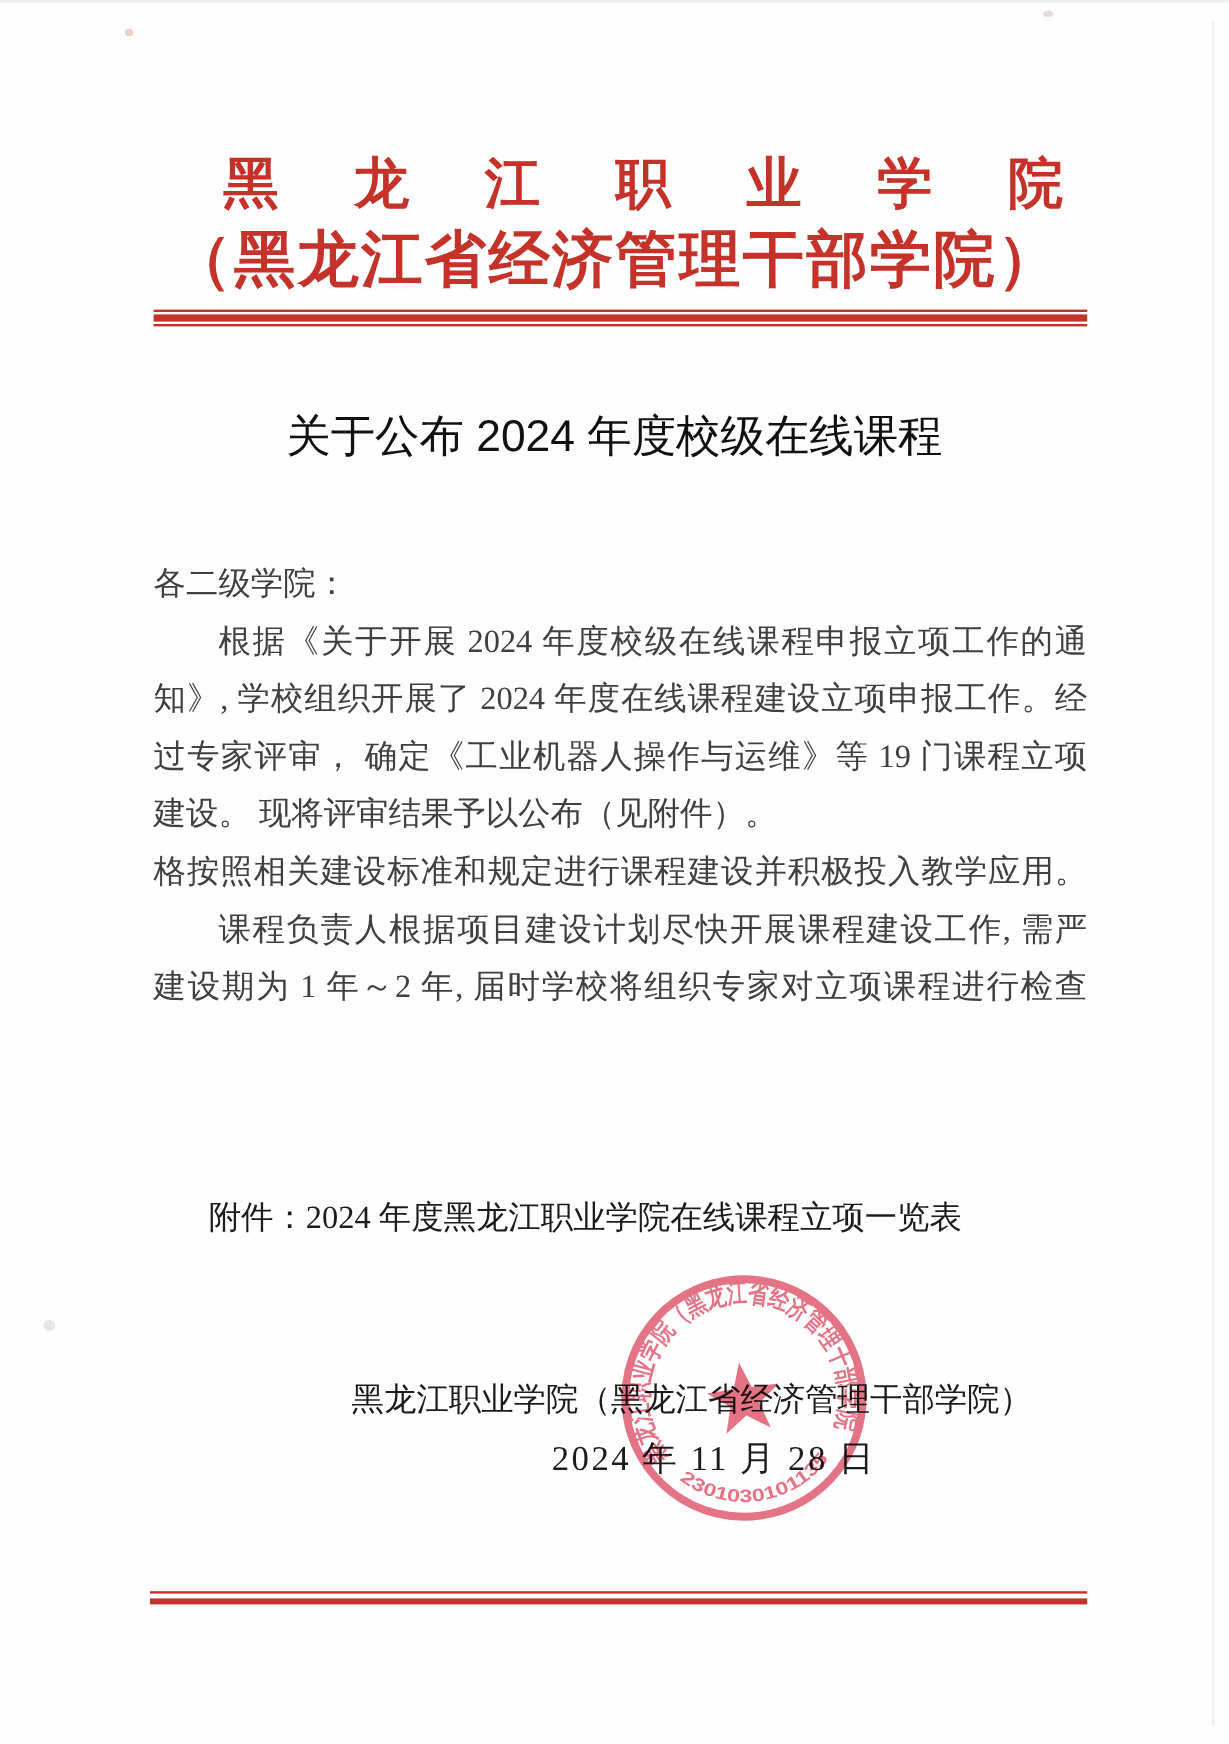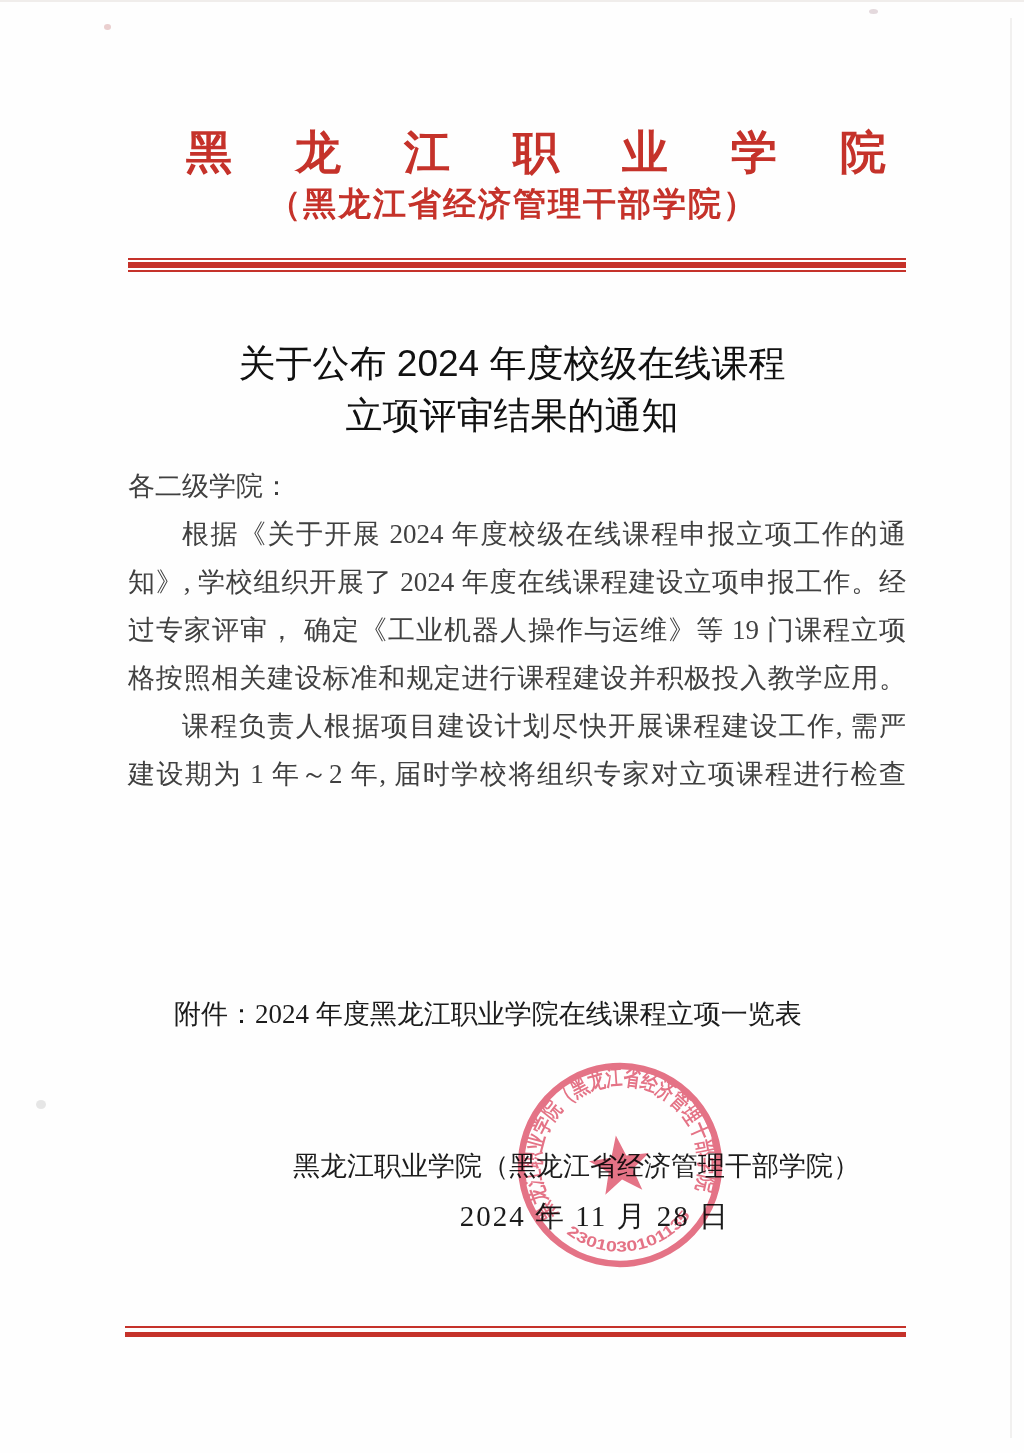--- a/index.html
+++ b/index.html
@@ -23,21 +23,21 @@
   .speck-c { left:36px; top:1100px; width:10px; height:9px; background:#c9c9c9; opacity:.45; }
 
   .letterhead-1 {
     position:absolute; left:123px; top:122px; width:778px;
     font-size:46px; font-weight:bold; color:#c5322a;
     text-align:center; letter-spacing:63px; text-indent:63px;
     white-space:nowrap;
   }
   .letterhead-2 {
     position:absolute; left:123px; top:182px; width:778px;
-    font-size:33px; font-weight:bold; color:#c5322a;
+    font-size:51px; font-weight:bold; color:#c5322a;
     text-align:center; letter-spacing:2px; text-indent:2px;
     white-space:nowrap;
   }
   .rule { position:absolute; left:128px; width:778px; }
   .rule .bar { background:#c5322a; }
   .rule-top { top:258px; }
   .rule-top .b1 { height:2px; margin-bottom:2px; }
   .rule-top .b2 { height:6px; margin-bottom:2px; }
   .rule-top .b3 { height:2px; }
   .rule-bottom { top:1326px; left:125px; width:781px; }
@@ -94,28 +94,28 @@
   <div class="letterhead-2">（黑龙江省经济管理干部学院）</div>
 
   <div class="rule rule-top">
     <div class="bar b1"></div>
       <div class="bar b2"></div>
       <div class="bar b3"></div>
   </div>
 
   <div class="doc-title">
     <div>关于公布 2024 年度校级在线课程</div>
-    <div>立项评审结果的通知</div>
   </div>
 
   <div class="body-col">
     <div class="bl">各二级学院：</div>
     <div class="bl j ind">根据《关于开展 2024 年度校级在线课程申报立项工作的通</div>
     <div class="bl j">知》, 学校组织开展了 2024 年度在线课程建设立项申报工作。经</div>
     <div class="bl j">过专家评审， 确定《工业机器人操作与运维》等 19 门课程立项</div>
+    <div class="bl">建设。 现将评审结果予以公布（见附件）。</div>
     <div class="bl j">格按照相关建设标准和规定进行课程建设并积极投入教学应用。</div>
     <div class="bl j ind">课程负责人根据项目建设计划尽快开展课程建设工作, 需严</div>
     <div class="bl j">建设期为 1 年～2 年, 届时学校将组织专家对立项课程进行检查</div>
   </div>
 
   <div class="attachment-line">附件：2024 年度黑龙江职业学院在线课程立项一览表</div>
 
   <div class="signature-line">黑龙江职业学院（黑龙江省经济管理干部学院）</div>
   <div class="date-line">2024 年 11 月 28 日</div>
 

